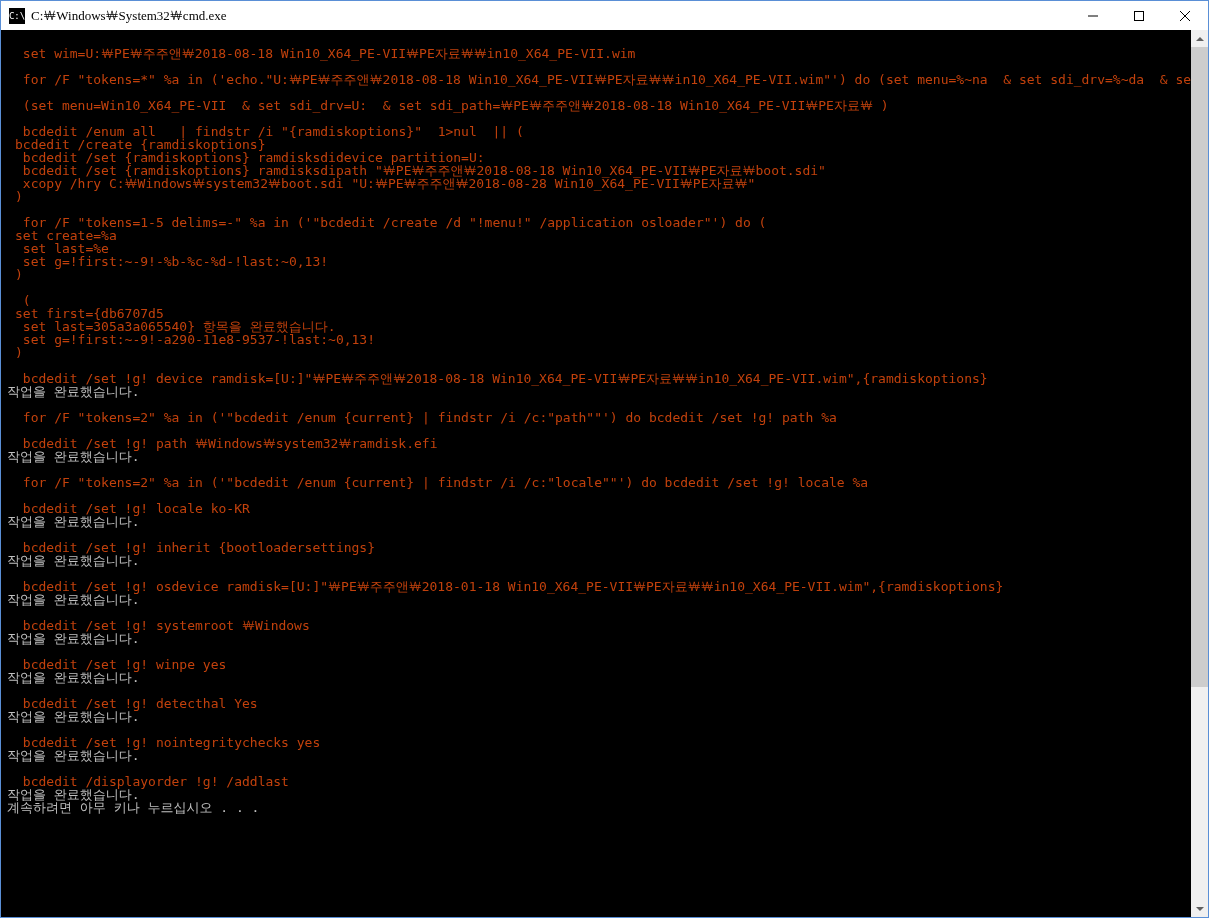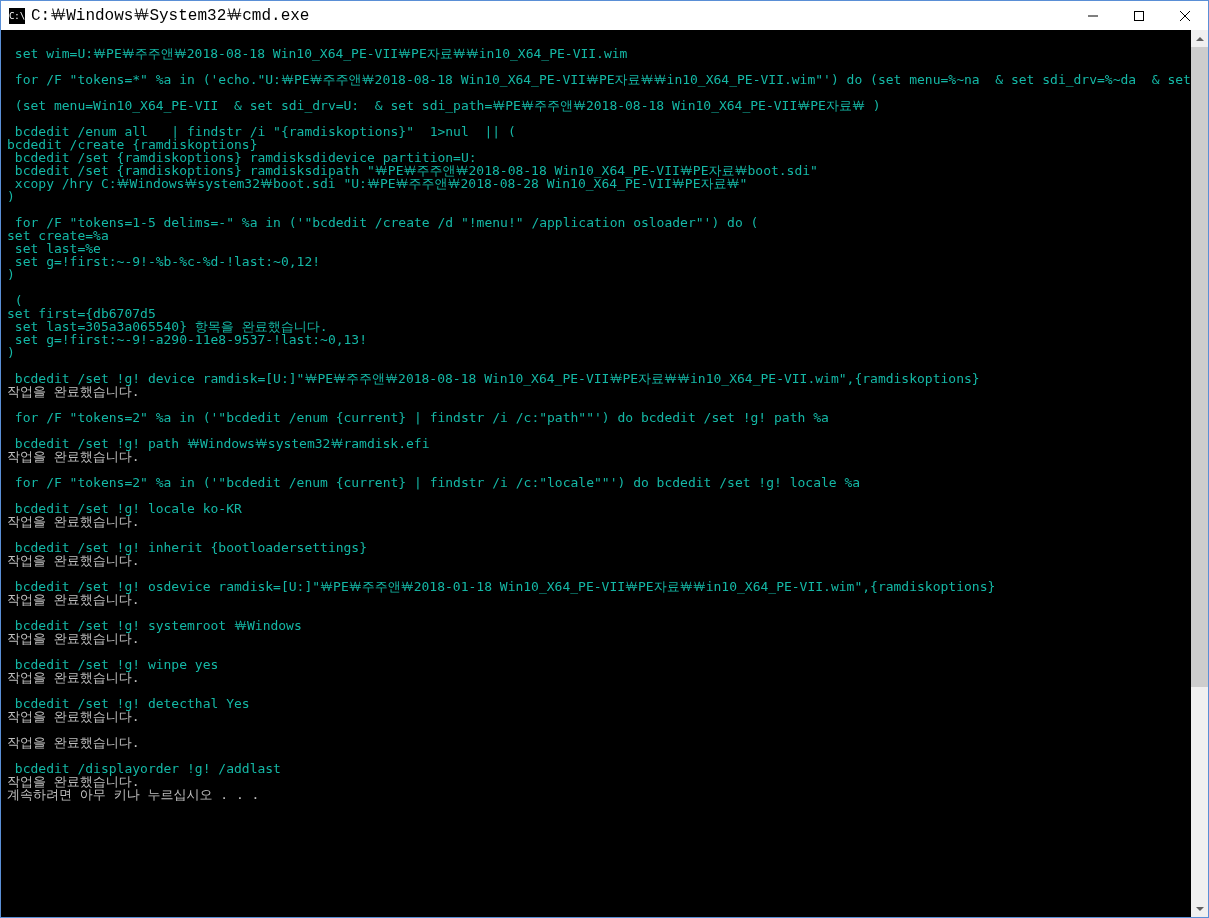--- a/index.html
+++ b/index.html
@@ -31,23 +31,23 @@
   background: #000;
   margin-right: 6px;
   display: flex;
   align-items: center;
   justify-content: center;
   font-size: 9px;
   color: #fff;
   font-family: monospace;
 }
 .titlebar-text {
-  font-size: 16px;
+  font-size: 13px;
   color: #000;
-  font-family: Liberation Mono, monospace;
+  font-family: Liberation Serif, serif;
 }
 .controls {
   position: absolute;
   right: 0;
   top: 0;
   display: flex;
   height: 100%;
 }
 .ctrl {
   width: 46px;
@@ -67,21 +67,21 @@
 .content {
   flex: 1;
   padding: 4px 6px;
   color: #c0c0c0;
   font-size: 13px;
   line-height: 13px;
   white-space: pre;
   font-family: Consolas, "Malgun Gothic", monospace;
   overflow: hidden;
 }
-.hl { color: #14b8a6; }
+.hl { color: #c2410c; margin-left: 8px; }
 .scrollbar {
   width: 17px;
   background: #f0f0f0;
   position: relative;
 }
 .sb-arrow {
   width: 17px;
   height: 17px;
   background: #f0f0f0;
   display: flex;
@@ -145,21 +145,21 @@
 <span class="hl"> bcdedit /enum all   | findstr /i "{ramdiskoptions}"  1&gt;nul  || (</span>
 <span class="hl">bcdedit /create {ramdiskoptions}</span>
 <span class="hl"> bcdedit /set {ramdiskoptions} ramdisksdidevice partition=U:</span>
 <span class="hl"> bcdedit /set {ramdiskoptions} ramdisksdipath "￦PE￦주주앤￦2018-08-18 Win10_X64_PE-VII￦PE자료￦boot.sdi"</span>
 <span class="hl"> xcopy /hry C:￦Windows￦system32￦boot.sdi "U:￦PE￦주주앤￦2018-08-28 Win10_X64_PE-VII￦PE자료￦"</span>
 <span class="hl">)</span>
 
 <span class="hl"> for /F "tokens=1-5 delims=-" %a in ('"bcdedit /create /d "!menu!" /application osloader"') do (</span>
 <span class="hl">set create=%a</span>
 <span class="hl"> set last=%e</span>
-<span class="hl"> set g=!first:~-9!-%b-%c-%d-!last:~0,12!</span>
+<span class="hl"> set g=!first:~-9!-%b-%c-%d-!last:~0,13!</span>
 <span class="hl">)</span>
 
 <span class="hl"> (</span>
 <span class="hl">set first={db6707d5</span>
 <span class="hl"> set last=305a3a065540} 항목을 완료했습니다.</span>
 <span class="hl"> set g=!first:~-9!-a290-11e8-9537-!last:~0,13!</span>
 <span class="hl">)</span>
 
 <span class="hl"> bcdedit /set !g! device ramdisk=[U:]"￦PE￦주주앤￦2018-08-18 Win10_X64_PE-VII￦PE자료￦￦in10_X64_PE-VII.wim",{ramdiskoptions}</span>
 작업을 완료했습니다.
@@ -182,20 +182,21 @@
 
 <span class="hl"> bcdedit /set !g! systemroot ￦Windows</span>
 작업을 완료했습니다.
 
 <span class="hl"> bcdedit /set !g! winpe yes</span>
 작업을 완료했습니다.
 
 <span class="hl"> bcdedit /set !g! detecthal Yes</span>
 작업을 완료했습니다.
 
+<span class="hl"> bcdedit /set !g! nointegritychecks yes</span>
 작업을 완료했습니다.
 
 <span class="hl"> bcdedit /displayorder !g! /addlast</span>
 작업을 완료했습니다.
 계속하려면 아무 키나 누르십시오 . . .</div>
     <div class="scrollbar">
       <div class="sb-arrow">
         <svg width="8" height="4" viewBox="0 0 8 4">
             <polygon points="4,0 8,4 0,4" fill="#606060"></polygon>
           </svg>

